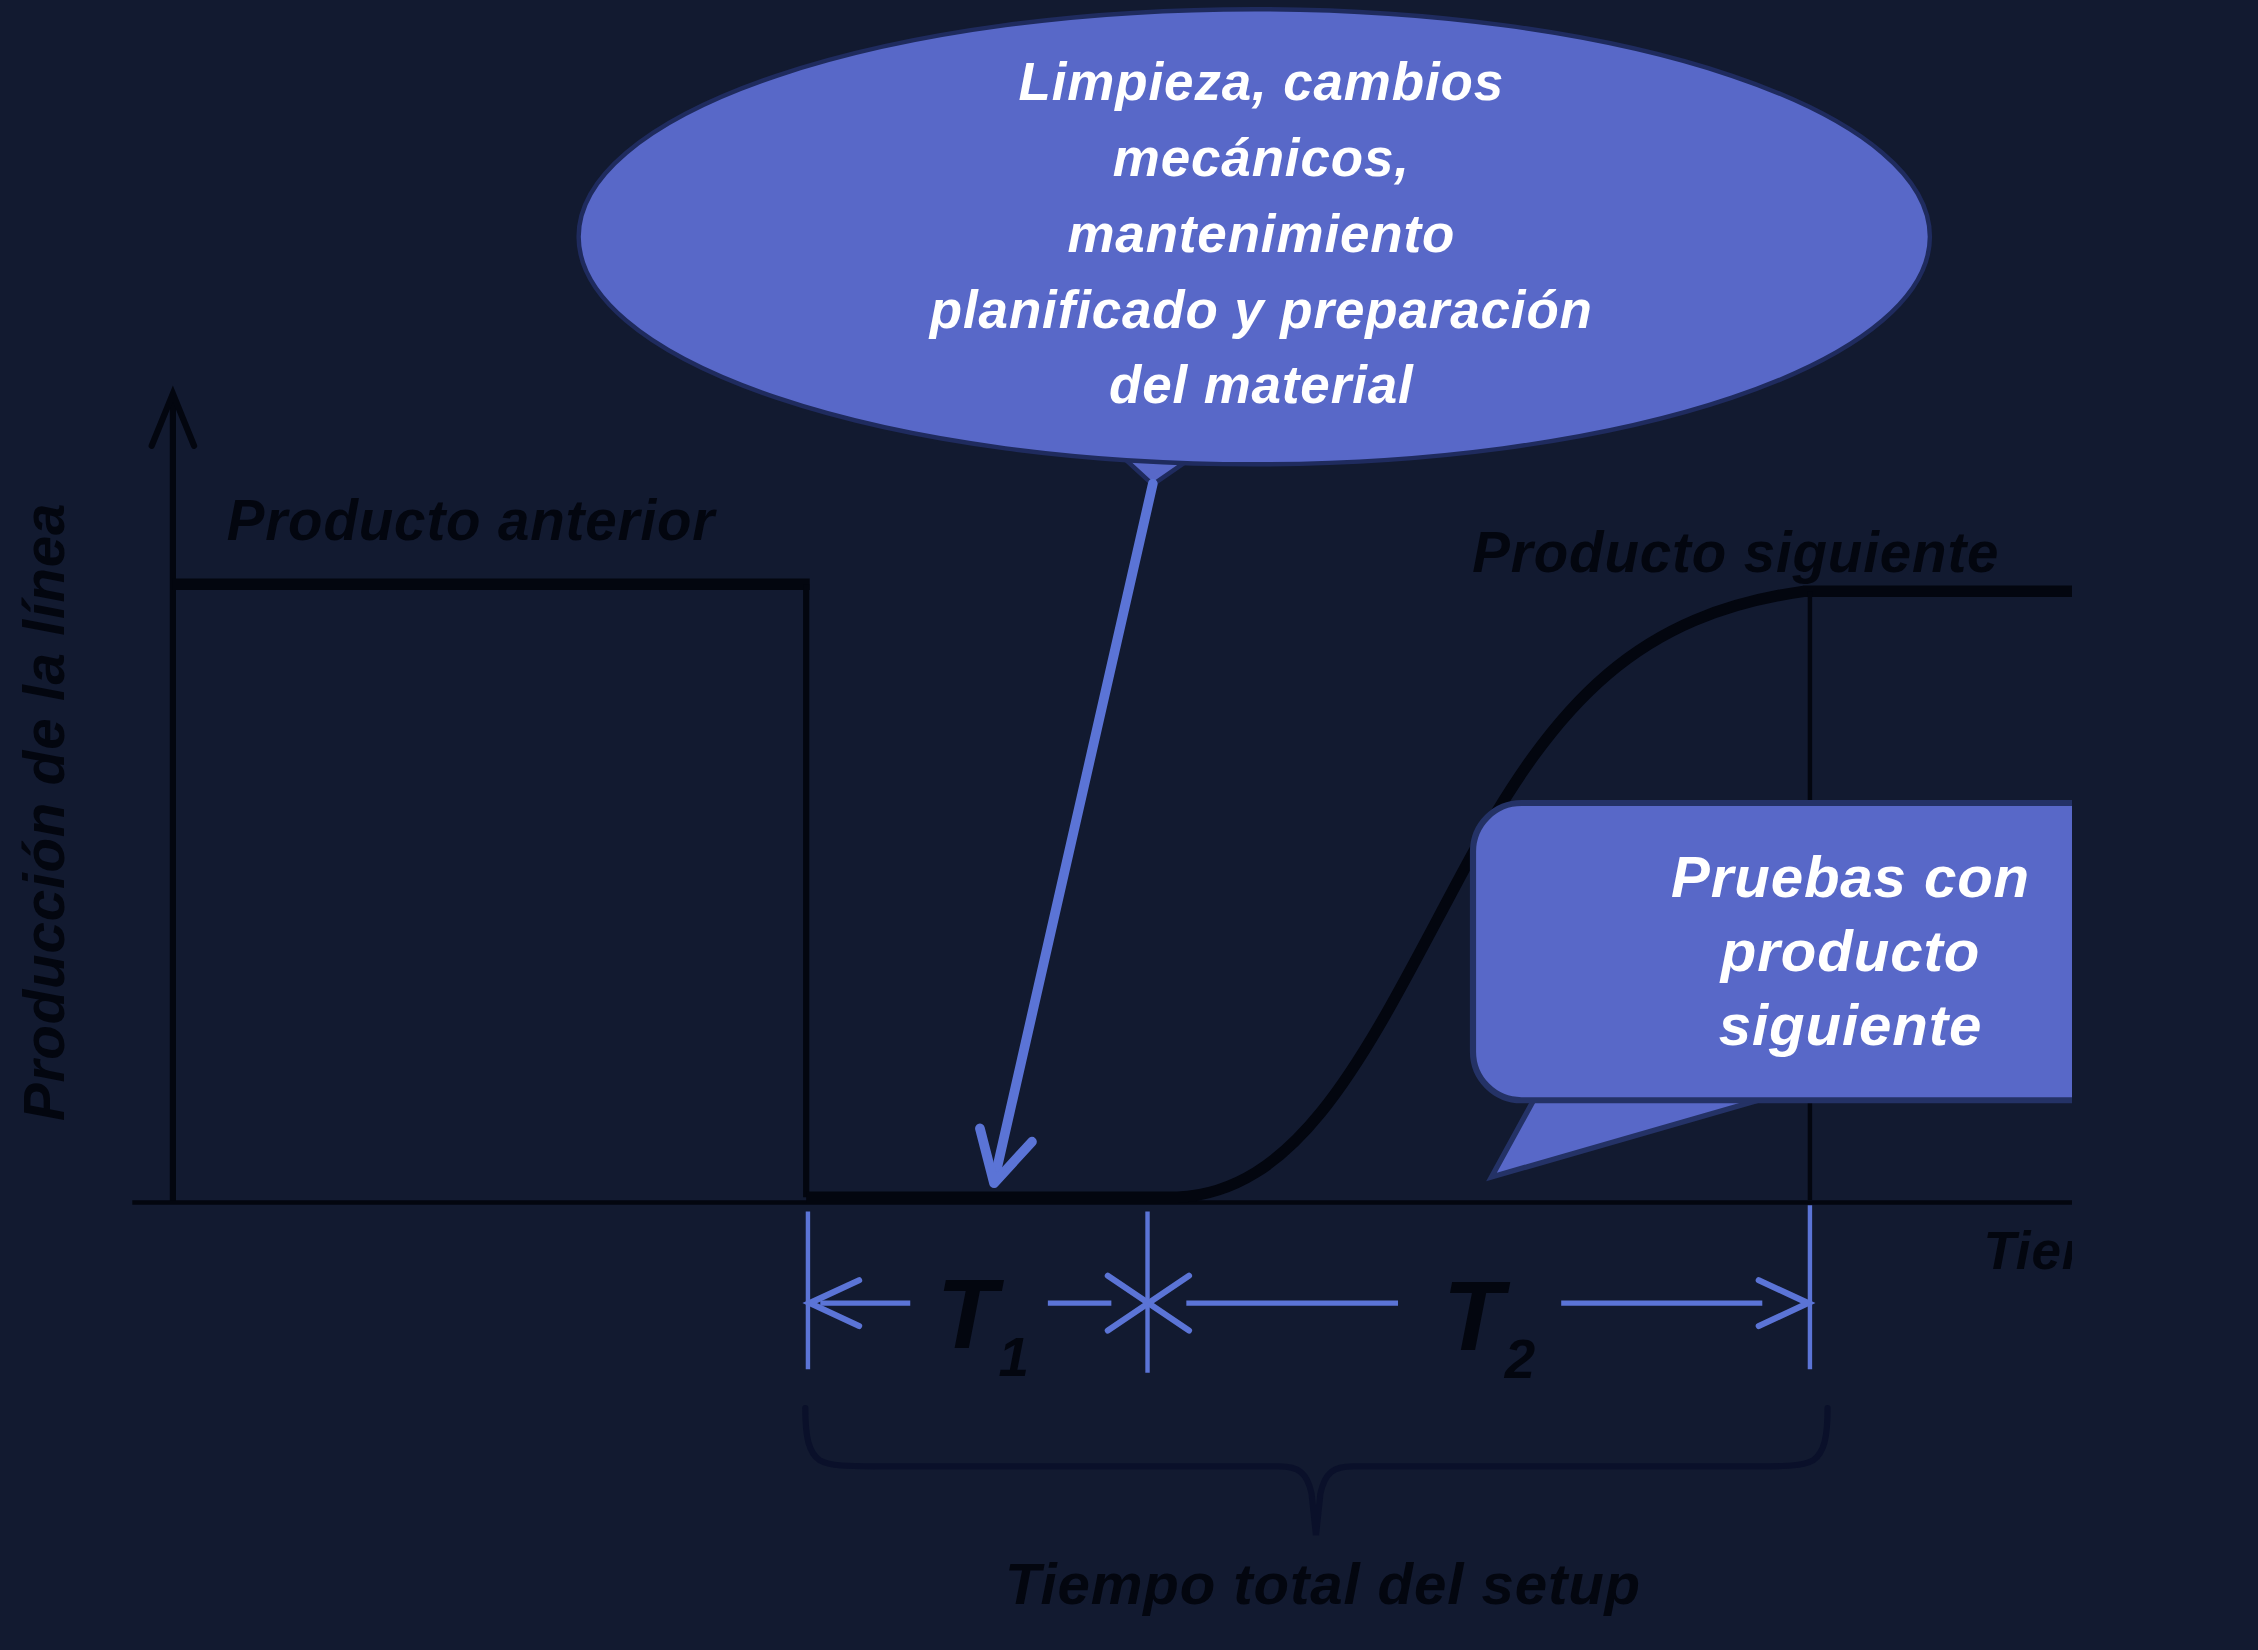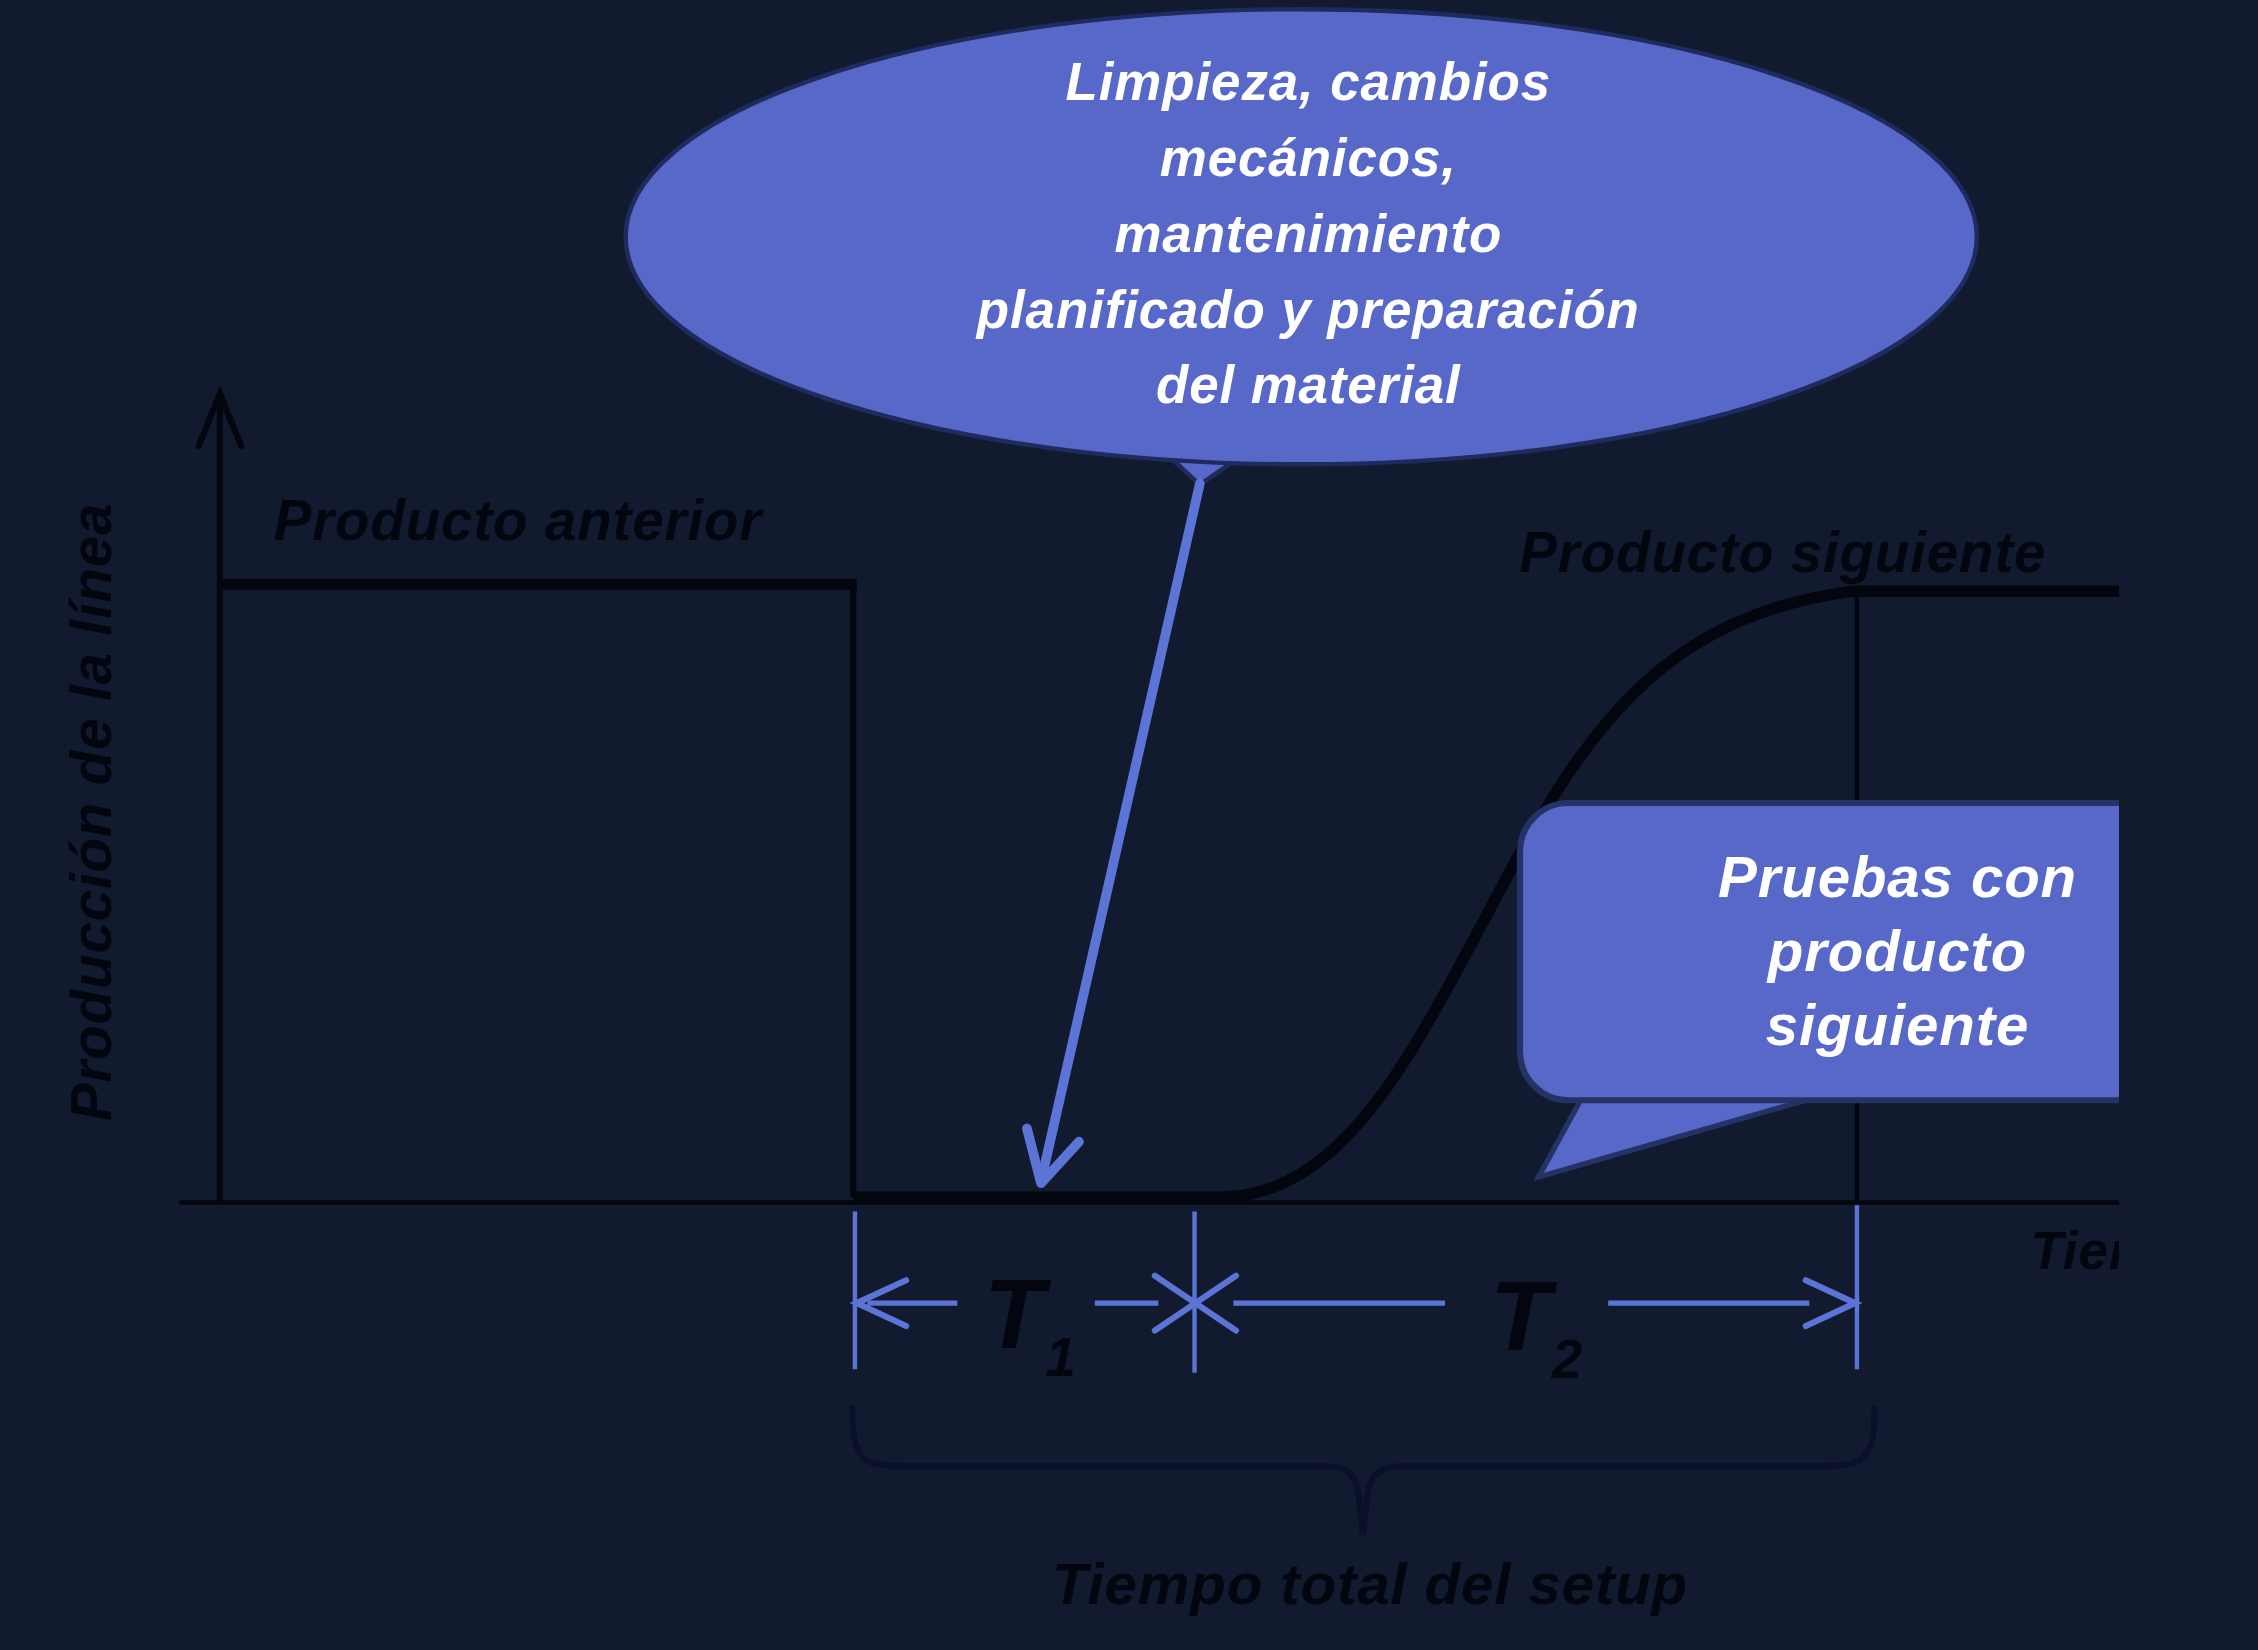--- a/index.html
+++ b/index.html
@@ -1,20 +1,20 @@
 <!DOCTYPE html>
 <html style="--background: #121a30; --ink: #03060f; --blue: #5b74d6; --bubble_fill: #5868c8; --bubble_border: #1f2b5e; --text_light: #ffffff; --brace: #0a102a;font-size:14px"><head>
 <meta charset="utf-8">
 <style>
   :root{
     --background:#121a30; --ink:#03060f; --blue:#5b74d6;
     --bubble_fill:#5868c8; --bubble_border:#1f2b5e; --text_light:#ffffff; --brace:#0a102a;
   }
   html,body{margin:0;padding:0;background:var(--background);}
-  .stage{position:relative;width:2072px;height:1651px;background:var(--background);overflow:hidden;padding-left:47px;}
+  .stage{position:relative;width:2072px;height:1651px;background:var(--background);overflow:hidden;}
   svg{display:block;}
   .blk{stroke:var(--ink);fill:none;}
   .blu{stroke:var(--blue);fill:none;}
   .lbl{font:italic 700 64px "Liberation Sans", sans-serif;fill:var(--ink);letter-spacing:1px;}
   .lbl-axis{font:italic 700 60px "Liberation Sans", sans-serif;fill:var(--ink);letter-spacing:1px;}
   .wtxt{font:italic 700 60px "Liberation Sans", sans-serif;fill:var(--text_light);letter-spacing:1px;}
   .wtxt2{font:italic 700 66px "Liberation Sans", sans-serif;fill:var(--text_light);letter-spacing:1px;}
   .tbig{font:italic 700 112px "Liberation Sans", sans-serif;fill:var(--ink);}
   .tsub{font:italic 700 62px "Liberation Sans", sans-serif;fill:var(--ink);}
 </style>

